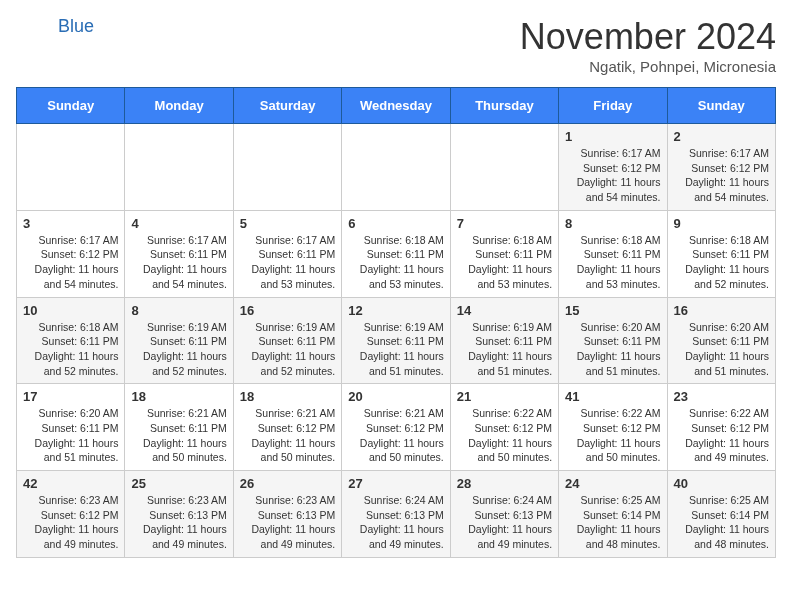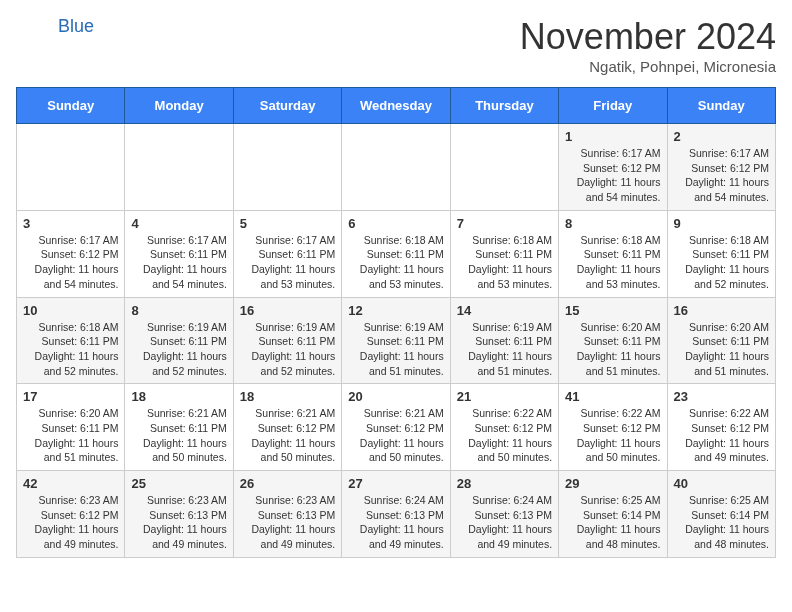--- a/index.html
+++ b/index.html
@@ -329,21 +329,21 @@
 and 49 minutes.</div>
         </td>
         <td>
           <span class="day-num">28</span>
           <div class="day-info" style="white-space: pre-line;">Sunrise: 6:24 AM
 Sunset: 6:13 PM
 Daylight: 11 hours
 and 49 minutes.</div>
         </td>
         <td>
-          <span class="day-num">29</span>
+          <span class="day-num">24</span>
           <div class="day-info" style="white-space: pre-line;">Sunrise: 6:25 AM
 Sunset: 6:14 PM
 Daylight: 11 hours
 and 48 minutes.</div>
         </td>
         <td>
           <span class="day-num">40</span>
           <div class="day-info" style="white-space: pre-line;">Sunrise: 6:25 AM
 Sunset: 6:14 PM
 Daylight: 11 hours

